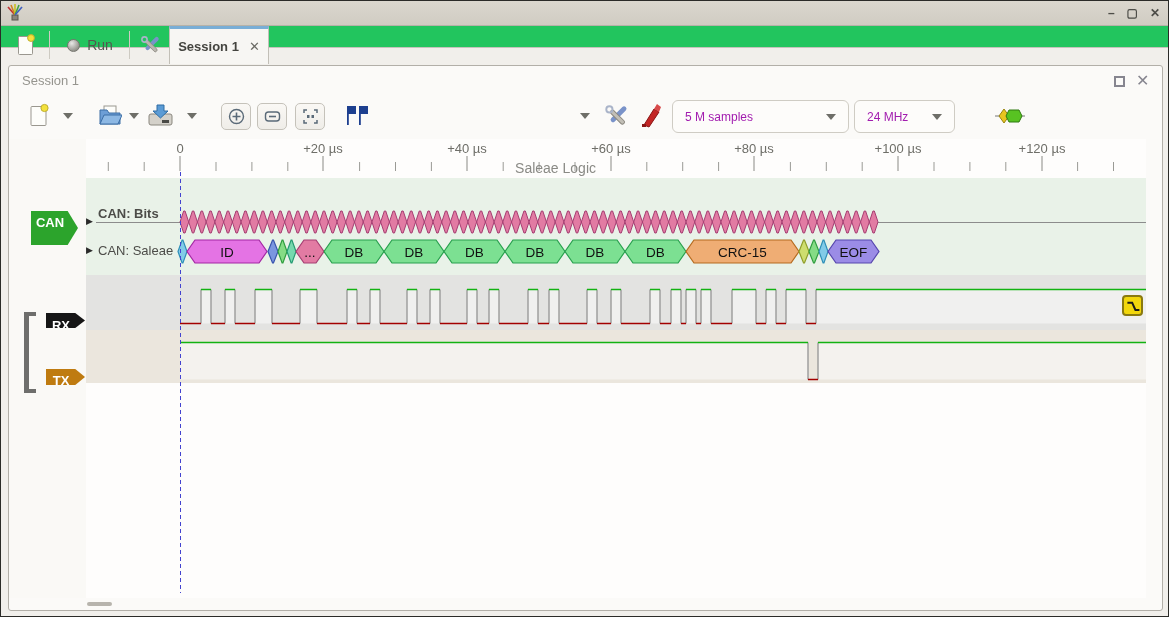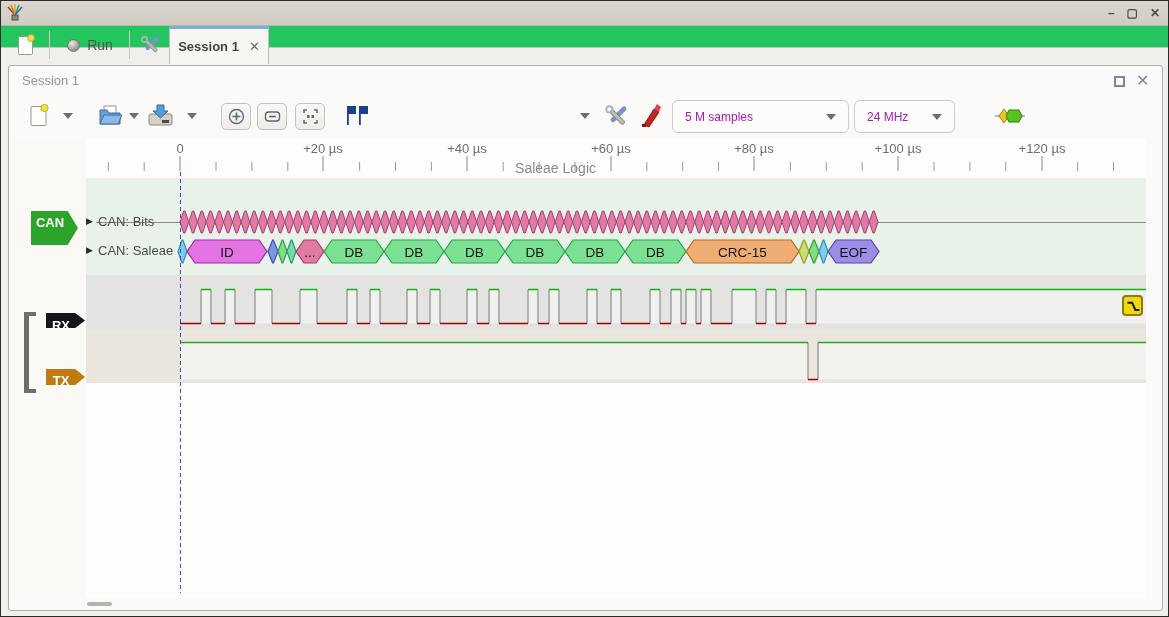--- a/index.html
+++ b/index.html
@@ -525,21 +525,21 @@
       <line x1="817" y1="341.5" x2="817" y2="378.5" stroke="#9a9a9a" stroke-width="1.4"></line>
       <line x1="179" y1="341.5" x2="807" y2="341.5" stroke="#12b212" stroke-width="1.5"></line>
       <line x1="807" y1="378.5" x2="817" y2="378.5" stroke="#a30000" stroke-width="1.5"></line>
       <line x1="817" y1="341.5" x2="1145" y2="341.5" stroke="#12b212" stroke-width="1.5"></line>
     </g>
     <line x1="179.5" y1="171" x2="179.5" y2="592" stroke="#4343cf" stroke-width="1" stroke-dasharray="4 3"></line>
   </svg>
 
 <div class="can-tag">CAN</div>
 <span class="row-arrow" style="top:215px;">▶</span>
-<span class="row-label" style="top:213px;">CAN: Bits</span>
+<span class="row-label" style="top:205px;font-weight:bold;">CAN: Bits</span>
 <span class="row-arrow" style="top:244px;">▶</span>
 <span class="row-label" style="top:242px;">CAN: Saleae</span>
 
 <div class="group-bracket"></div>
 <div class="rx-tag">RX</div>
 <div class="tx-tag">TX</div>
 
 <div class="trig-badge">
   <svg width="16" height="16" viewBox="0 0 20 20">
     <path d="M3 6 H9 L13 15 H18" fill="none" stroke="#1a1a1a" stroke-width="2.4"></path>

